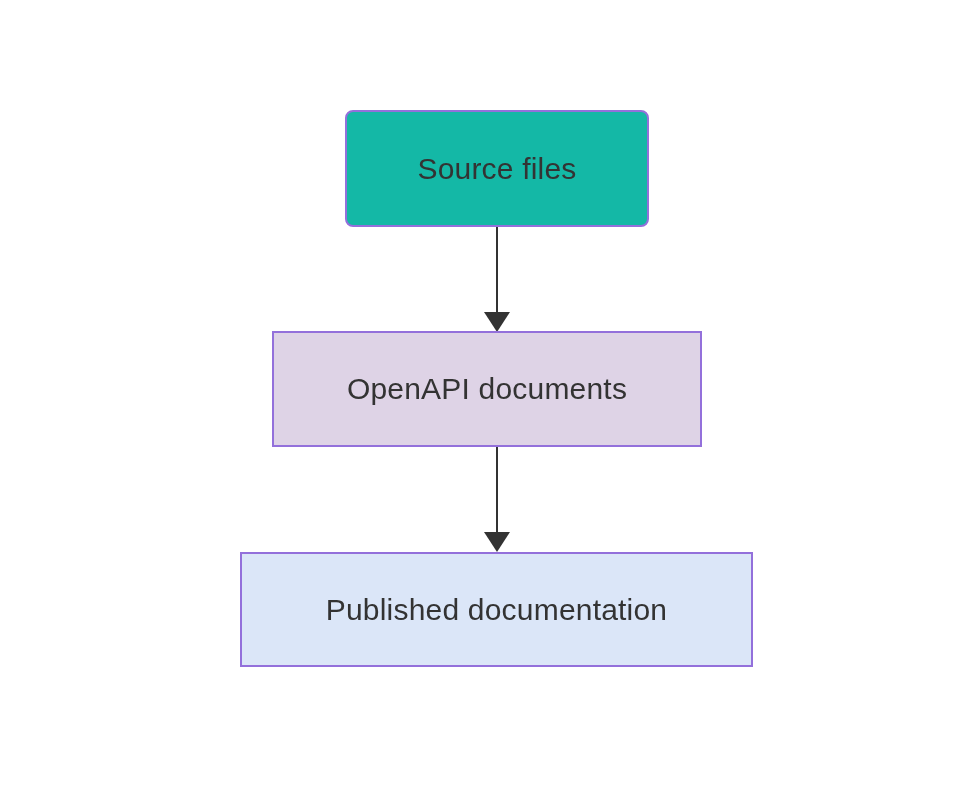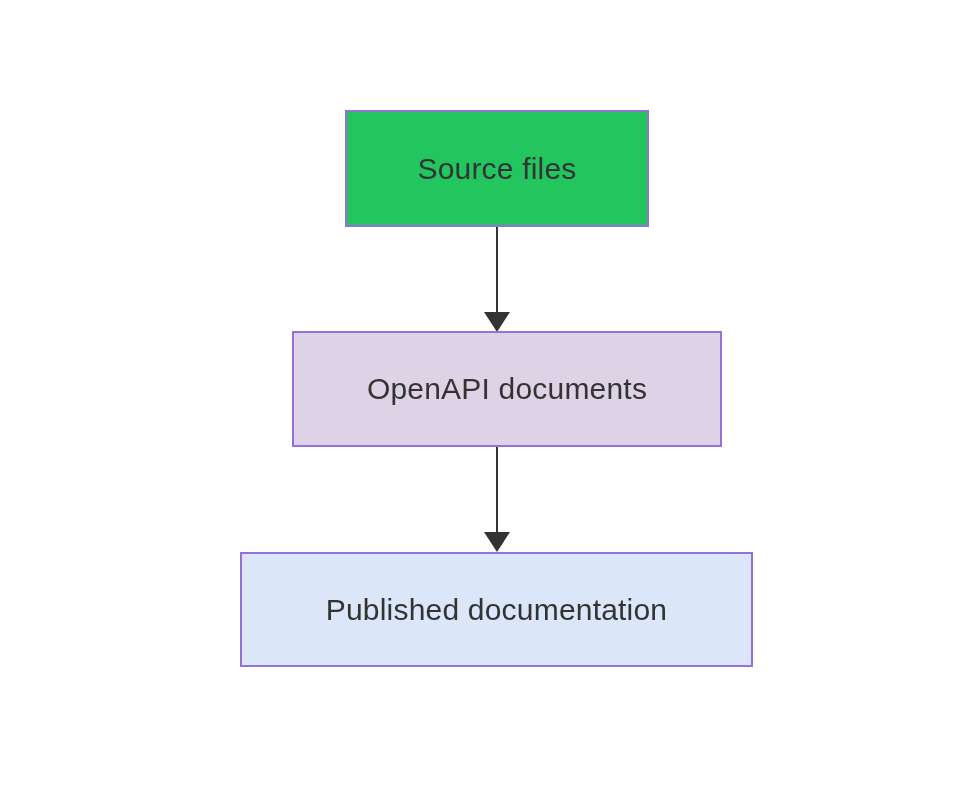--- a/index.html
+++ b/index.html
@@ -25,21 +25,21 @@
     align-items: center;
     justify-content: center;
   }
   .node-label {
     font-size: 30px;
     color: var(--text, #333333);
     white-space: nowrap;
     letter-spacing: 0.2px;
   }
   #node-source       { left: 345px; top: 110px; width: 304px; height: 117px; }
-  #node-openapi      { left: 292px; top: 331px; width: 430px; height: 116px; }
+  #node-openapi      { left: 272px; top: 331px; width: 430px; height: 116px; }
   #node-published    { left: 240px; top: 552px; width: 513px; height: 115px; }
 
   .edge-line {
     position: absolute;
     left: 495.5px;
     width: 2.5px;
     background: var(--arrow, #333333);
   }
   #edge1-line { top: 227px; height: 87px; }
   #edge2-line { top: 447px; height: 87px; }
@@ -54,21 +54,21 @@
     border-top: 20px solid var(--arrow, #333333);
   }
   #edge1-head { top: 312px; }
   #edge2-head { top: 532px; }
 </style>
 </head>
 <body>
 
 <div class="canvas">
 
-  <div class="node" id="node-source" style="background-color: #22c55e;">
+  <div class="node" id="node-source" style="background-color: #14b8a6; border-radius: 8px;">
     <span class="node-label">Source files</span>
   </div>
 
   <div class="edge-line" id="edge1-line"></div>
   <div class="edge-head" id="edge1-head"></div>
 
   <div class="node" id="node-openapi" style="background-color: rgb(222, 211, 230);">
     <span class="node-label">OpenAPI documents</span>
   </div>
 

